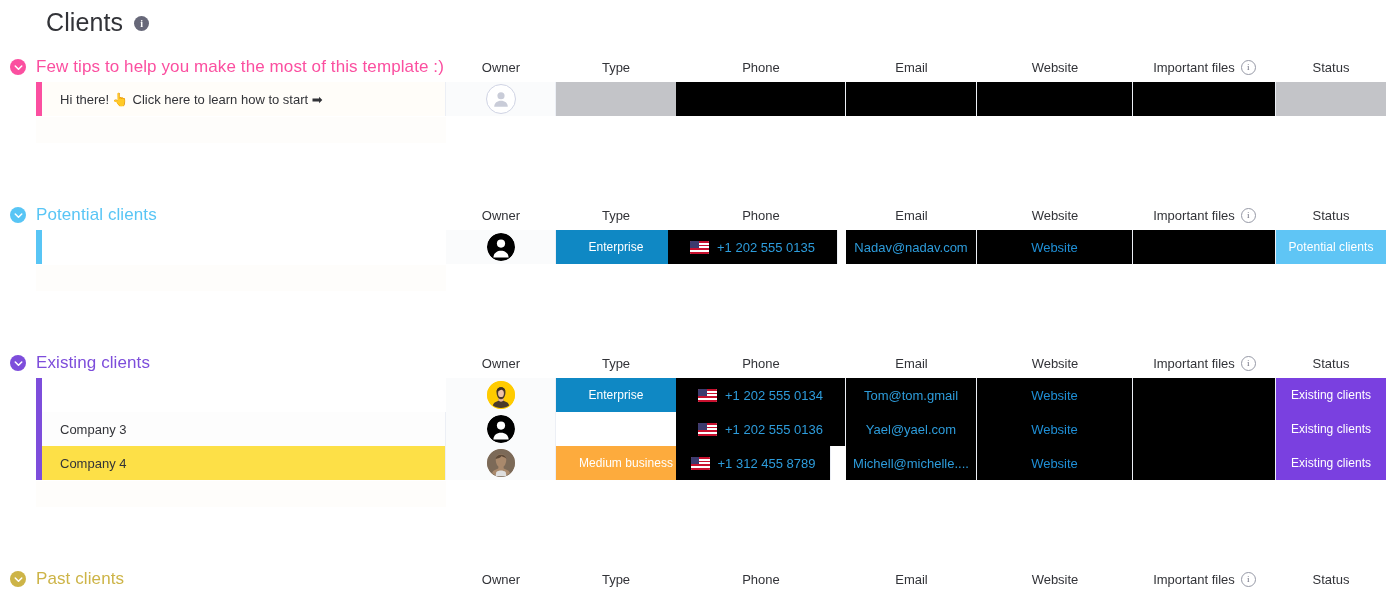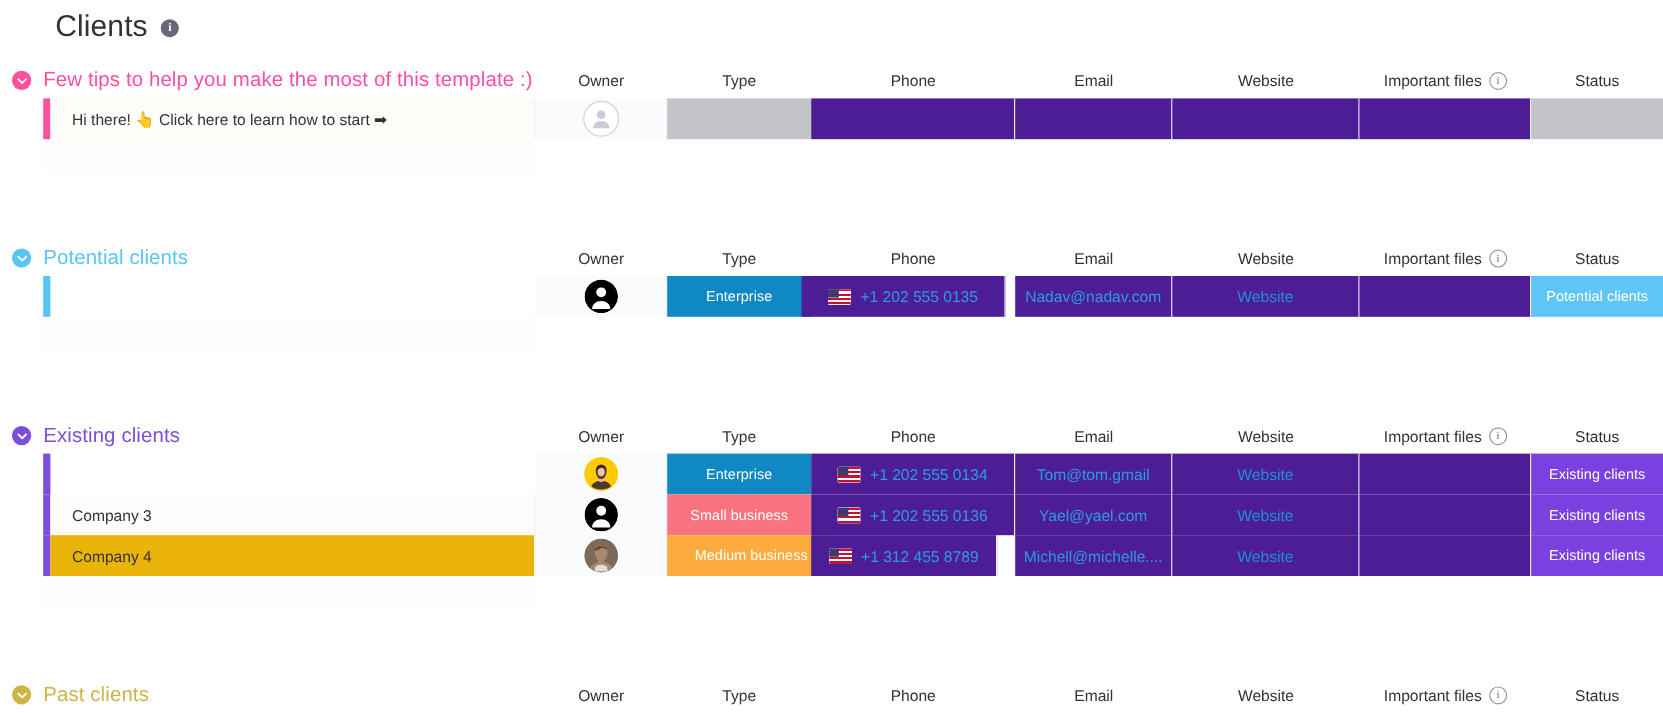--- a/index.html
+++ b/index.html
@@ -120,21 +120,21 @@
   .cell {
     position: absolute;
     top: 0;
     height: 100%;
     display: flex;
     align-items: center;
     justify-content: center;
     font-size: 13px;
     box-sizing: border-box;
     border-right: 1px solid #eceff5;
-    background: #4c1d95;
+    background: #000000;
   }
   .cell.name {
     justify-content: flex-start;
     padding-left: 18px;
     background: #fdfdfd;
     border-right: 1px solid #eceff5;
   }
   .cell.name span { color: #323338; }
   .cell.plain { background: #fafbfc; }
 
@@ -420,23 +420,20 @@
           </div>
           <div class="cell plain" style="left:446px;width:110px;">
             <span class="avatar black">
               <svg width="28" height="28" viewBox="0 0 28 28">
                 <circle cx="14" cy="14" r="14" fill="#000000"></circle>
                 <circle cx="14" cy="10.6" r="4.1" fill="#ffffff"></circle>
                 <path d="M6.4 24.6c0-4.2 3.4-6.8 7.6-6.8s7.6 2.6 7.6 6.8z" fill="#ffffff"></path>
               </svg>
             </span>
           </div>
-          <div class="cell" style="left:556px;width:120px;padding:0;border-right:none;">
-            <span class="pill" style="background:#f8737f">Small business</span>
-          </div>
           <div class="cell" style="left:676px;width:170px;">
             <span class="phone-wrap">
               <span class="flag">
                 <span class="stripes"></span>
                 <span class="canton"></span>
               </span>
               <span class="link">+1 202 555 0136</span>
             </span>
           </div>
           <div class="cell" style="left:846px;width:131px;">
@@ -445,21 +442,21 @@
           <div class="cell" style="left:977px;width:156px;">
             <span class="link website">Website</span>
           </div>
           <div class="cell" style="left:1133px;width:143px;"></div>
           <div class="cell" style="left:1276px;width:110px;padding:0;border-right:none;">
             <span class="pill" style="background:#7a40e0">Existing clients</span>
           </div>
         </div>
         <div class="row">
           <div class="stripe" style="background:#7d4ddb"></div>
-          <div class="cell name" style="left:42px;width:404px;background:#eab308">
+          <div class="cell name" style="left:42px;width:404px;background:#fde047">
             <span>Company 4</span>
           </div>
           <div class="cell plain" style="left:446px;width:110px;">
             <span class="avatar photo">
               <svg width="28" height="28" viewBox="0 0 28 28">
                 <circle cx="14" cy="14" r="14" fill="#7c6a58"></circle>
                 <path d="M14 5.4c3.4 0 5.3 2 5.3 5.4 0 3.3-1.6 6.1-2.8 6.9l.3 1.7 3.8 1.8c1.3.6 2.1 1.8 2.3 3.1-2.2 1.8-5.2 2.8-8.9 2.8s-6.7-1-8.9-2.8c.2-1.3 1-2.5 2.3-3.1l3.8-1.8.3-1.7c-1.2-.8-2.8-3.6-2.8-6.9 0-3.4 1.9-5.4 5.3-5.4z" fill="#a9896c"></path>
                 <path d="M9.3 23.1c1.4-1 3-1.5 4.7-1.5s3.3.5 4.7 1.5l.8 4.1H8.5z" fill="#dedede"></path>
                 <path d="M8.6 10.6c0-3.1 2.2-4.9 5.4-4.9s5.4 1.8 5.4 4.9c0-1.4-1.2-2-2.5-2.3-1.6-.4-2.3-1.2-2.3-1.2-.8 1.4-2.7 2.2-4.4 2.5-1 .2-1.6.5-1.6 1z" fill="#5e4a38"></path>
               </svg>

